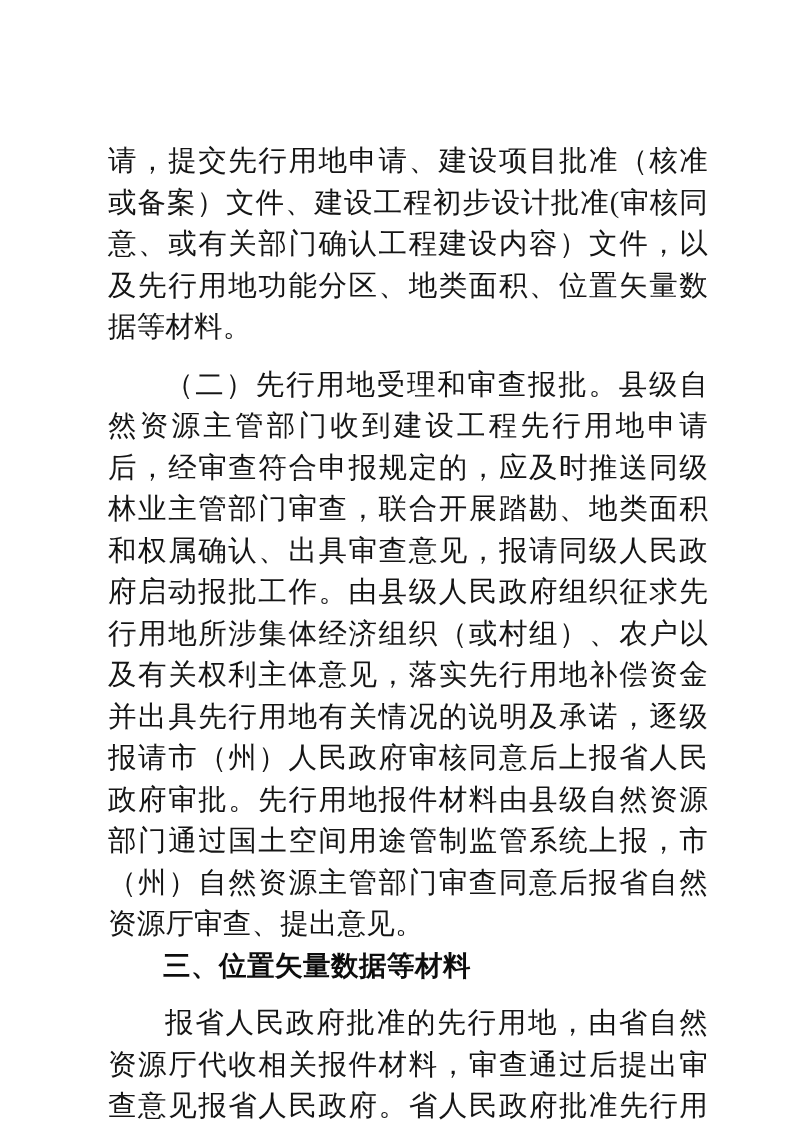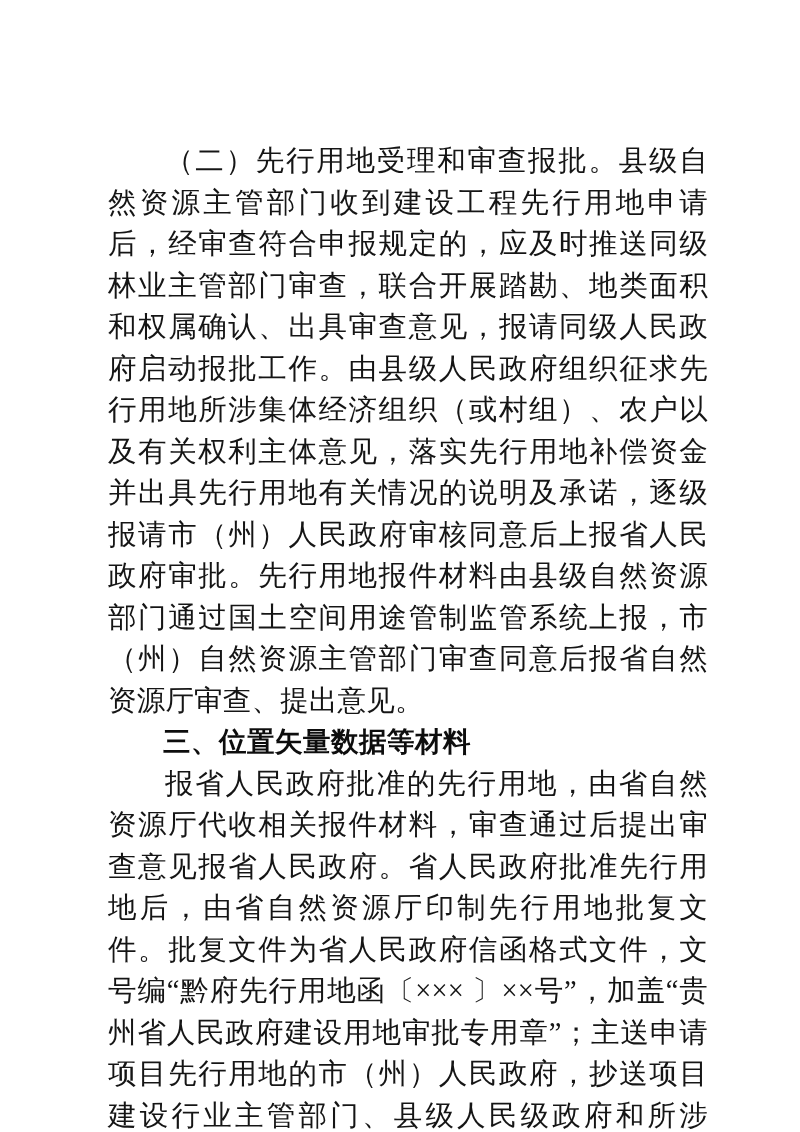--- a/index.html
+++ b/index.html
@@ -32,39 +32,41 @@
     color: #151515;
     text-align: justify;
     text-justify: inter-ideograph;
     letter-spacing: 0.2px;
     word-break: break-all;
     -webkit-font-smoothing: antialiased;
   }
 
   .para.indent {
     text-indent: 2em;
+    margin-top: 16px;
   }
 
   .heading {
     margin: 0;
     font-family: "DejaVu Sans", "Liberation Sans", sans-serif;
     font-size: 27.5px;
     line-height: 41.5px;
     font-weight: 700;
     color: #0d0d0d;
     text-indent: 2em;
     letter-spacing: 0.5px;
   }
 </style>
 </head>
 <body>
 
 <div class="page">
   <div class="text-block">
 
+    <p class="para">请，提交先行用地申请、建设项目批准（核准或备案）文件、建设工程初步设计批准(审核同意、或有关部门确认工程建设内容）文件，以及先行用地功能分区、地类面积、位置矢量数据等材料。</p>
 
     <p class="para indent">（二）先行用地受理和审查报批。县级自然资源主管部门收到建设工程先行用地申请后，经审查符合申报规定的，应及时推送同级林业主管部门审查，联合开展踏勘、地类面积和权属确认、出具审查意见，报请同级人民政府启动报批工作。由县级人民政府组织征求先行用地所涉集体经济组织（或村组）、农户以及有关权利主体意见，落实先行用地补偿资金并出具先行用地有关情况的说明及承诺，逐级报请市（州）人民政府审核同意后上报省人民政府审批。先行用地报件材料由县级自然资源部门通过国土空间用途管制监管系统上报，市（州）自然资源主管部门审查同意后报省自然资源厅审查、提出意见。</p>
 
     <h2 class="heading">三、位置矢量数据等材料</h2>
 
     <p class="para indent">报省人民政府批准的先行用地，由省自然资源厅代收相关报件材料，审查通过后提出审查意见报省人民政府。省人民政府批准先行用地后，由省自然资源厅印制先行用地批复文件。批复文件为省人民政府信函格式文件，文号编“黔府先行用地函〔××× 〕××号”，加盖“贵州省人民政府建设用地审批专用章”；主送申请项目先行用地的市（州）人民政府，抄送项目建设行业主管部门、县级人民级政府和所涉市、县两级自然资源和林业主管</p>
 
   </div>
 </div>
 

